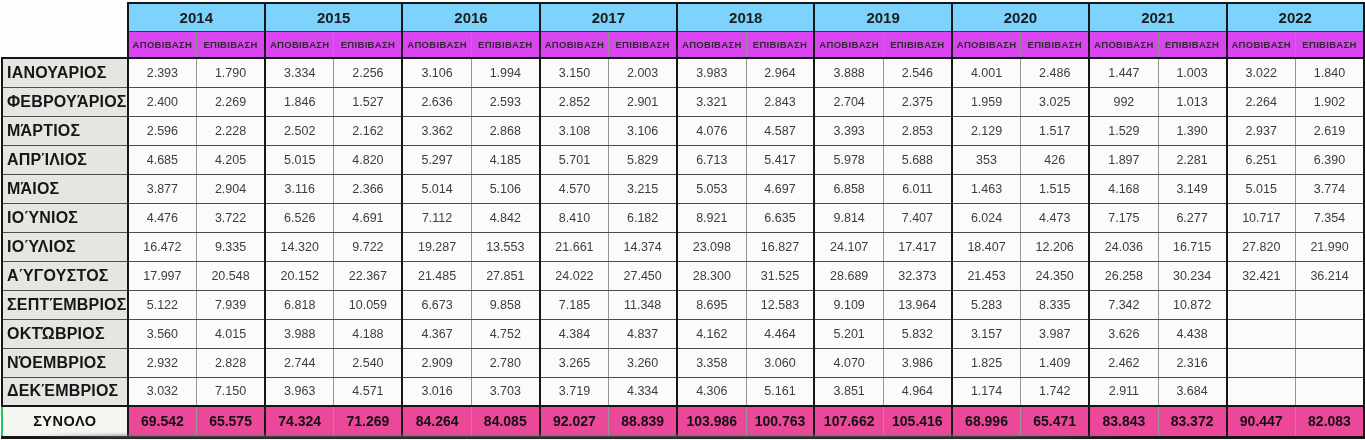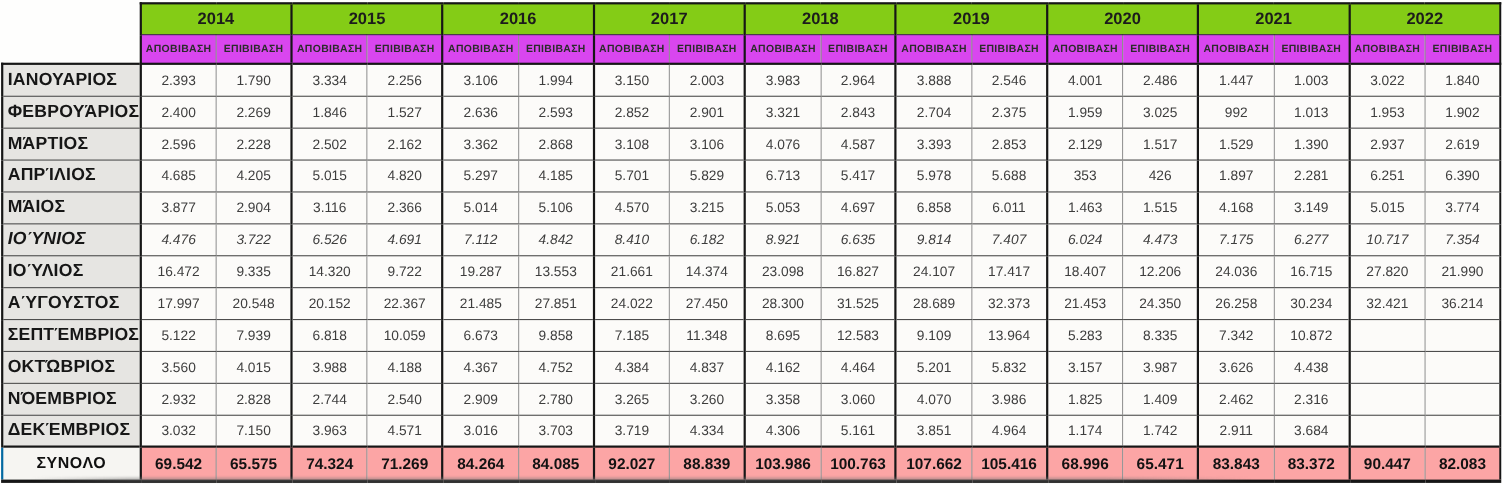--- a/index.html
+++ b/index.html
@@ -23,21 +23,21 @@
     top: 2px;
     border-collapse: collapse;
     table-layout: fixed;
   }
   
   th.corner {
     border: none;
     background: transparent;
   }
   th.year {
-    background: #84cc16;
+    background: #7dd3fc;
     border-top: 2px solid #161616;
     border-bottom: 1px solid #3a3a3a;
     font-size: 15px;
     font-weight: 700;
     color: #1c1c1c;
     text-align: center;
     padding: 0;
   }
   th.sub {
     background: #d946ef;
@@ -77,30 +77,30 @@
   }
   tr.first-data-row td { border-top: 2px solid #161616; }
   
   tr.total-row td {
     border-top: 2px solid #161616;
     border-bottom: 3px solid #161616;
     font-weight: 700;
   }
   td.total-label {
     background: #f6f5f2;
-    border-left: 2px solid #0369a1;
+    border-left: 2px solid #22c55e;
     border-right: 2px solid #161616;
     font-size: 14.5px;
     color: #101010;
     text-align: center;
     padding: 0;
     letter-spacing: 0.5px;
   }
   td.total-val {
-    background: #fca5a5;
+    background: #ec4899;
     border-left: 1px solid #979797;
     font-size: 14px;
     color: #121212;
     text-align: center;
     padding: 0;
   }
   
   .scan-shadow {
     position: absolute;
     left: 28px;
@@ -205,21 +205,21 @@
           <td class="val gl">2.852</td>
           <td class="val">2.901</td>
           <td class="val gl">3.321</td>
           <td class="val">2.843</td>
           <td class="val gl">2.704</td>
           <td class="val">2.375</td>
           <td class="val gl">1.959</td>
           <td class="val">3.025</td>
           <td class="val gl">992</td>
           <td class="val">1.013</td>
-          <td class="val gl">1.953</td>
+          <td class="val gl">2.264</td>
           <td class="val gr">1.902</td>
         </tr>
         <tr style="height: 29px;">
           <td class="month">ΜΆΡΤΙΟΣ</td>
           <td class="val gl">2.596</td>
           <td class="val">2.228</td>
           <td class="val gl">2.502</td>
           <td class="val">2.162</td>
           <td class="val gl">3.362</td>
           <td class="val">2.868</td>
@@ -271,21 +271,21 @@
           <td class="val">4.697</td>
           <td class="val gl">6.858</td>
           <td class="val">6.011</td>
           <td class="val gl">1.463</td>
           <td class="val">1.515</td>
           <td class="val gl">4.168</td>
           <td class="val">3.149</td>
           <td class="val gl">5.015</td>
           <td class="val gr">3.774</td>
         </tr>
-        <tr style="height: 29px; font-style: italic;">
+        <tr style="height: 29px;">
           <td class="month">ΙΟΎΝΙΟΣ</td>
           <td class="val gl">4.476</td>
           <td class="val">3.722</td>
           <td class="val gl">6.526</td>
           <td class="val">4.691</td>
           <td class="val gl">7.112</td>
           <td class="val">4.842</td>
           <td class="val gl">8.410</td>
           <td class="val">6.182</td>
           <td class="val gl">8.921</td>

